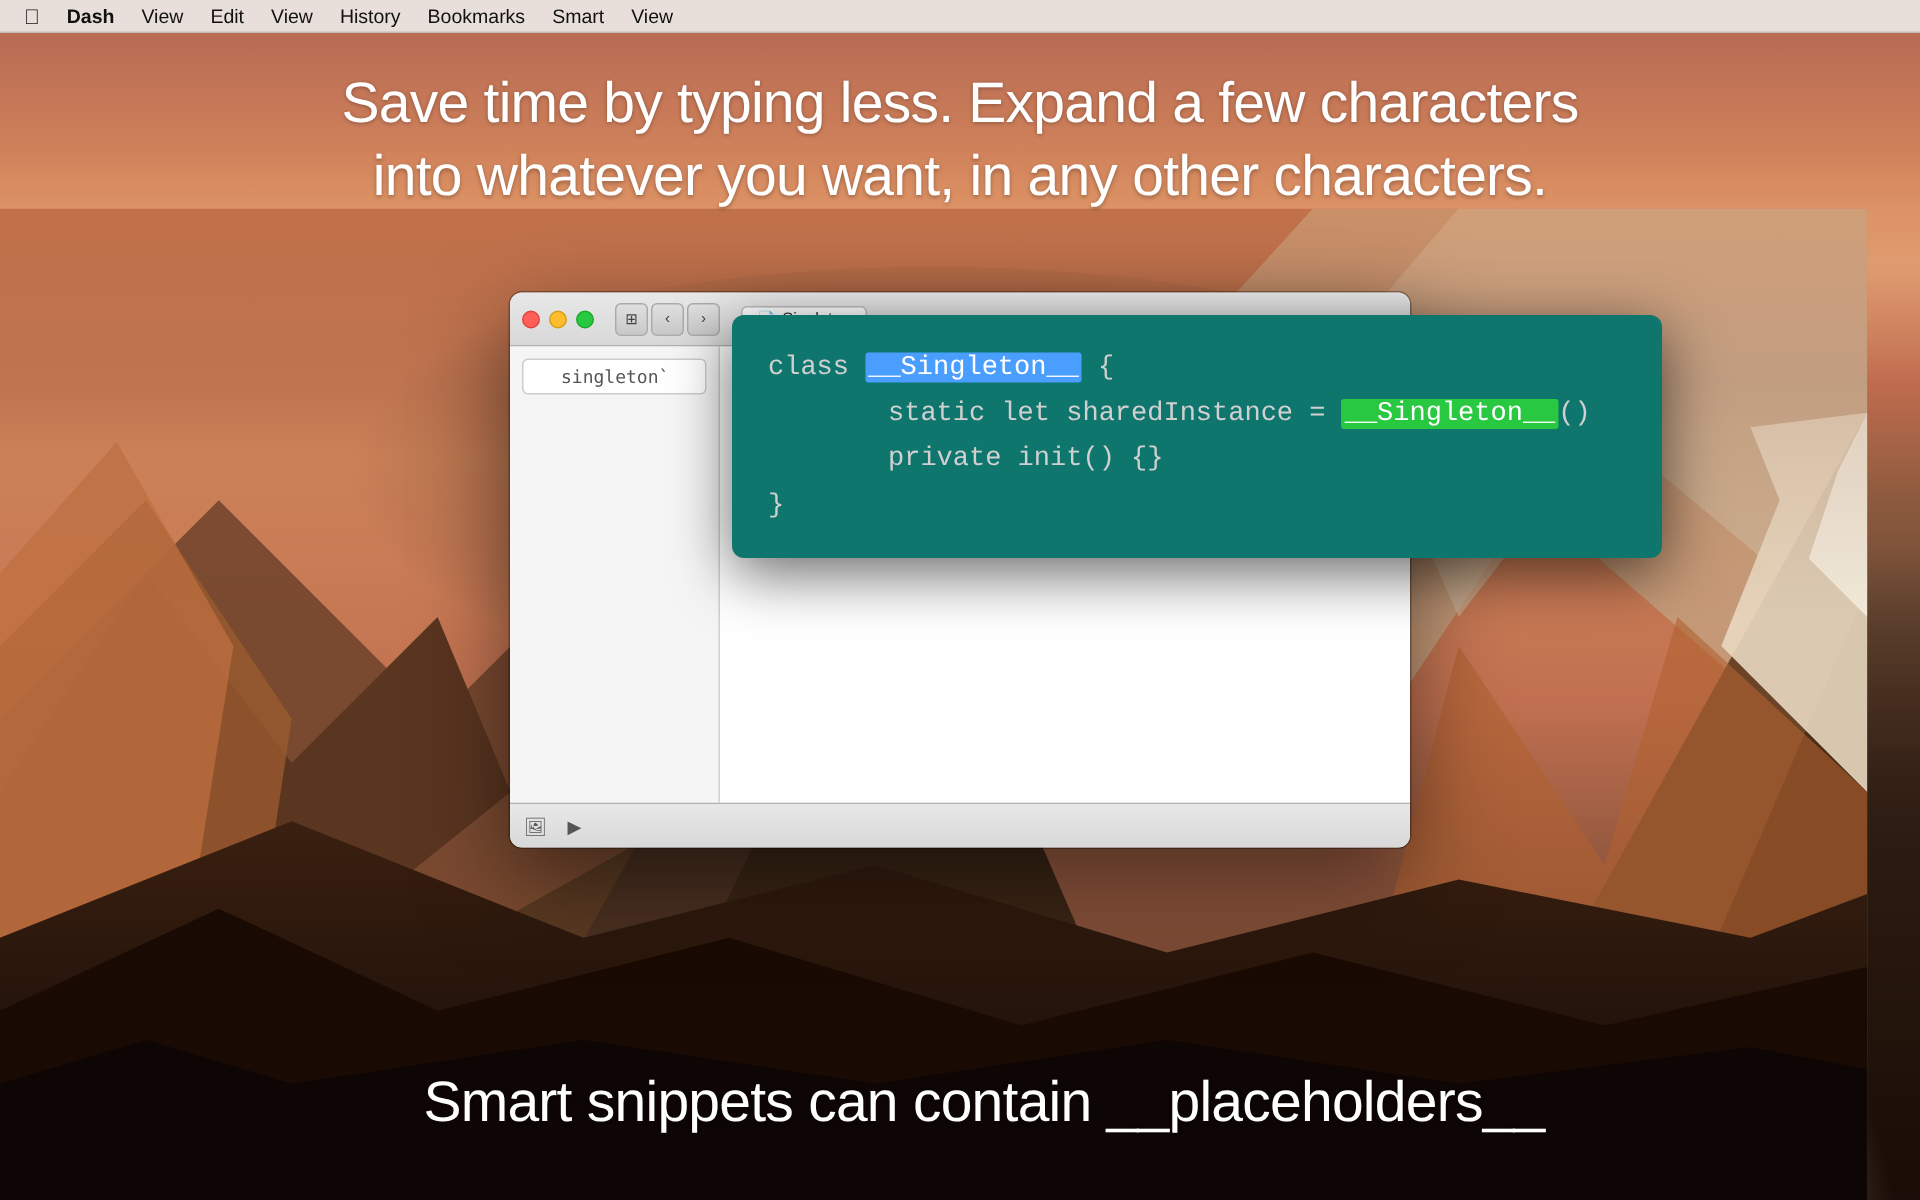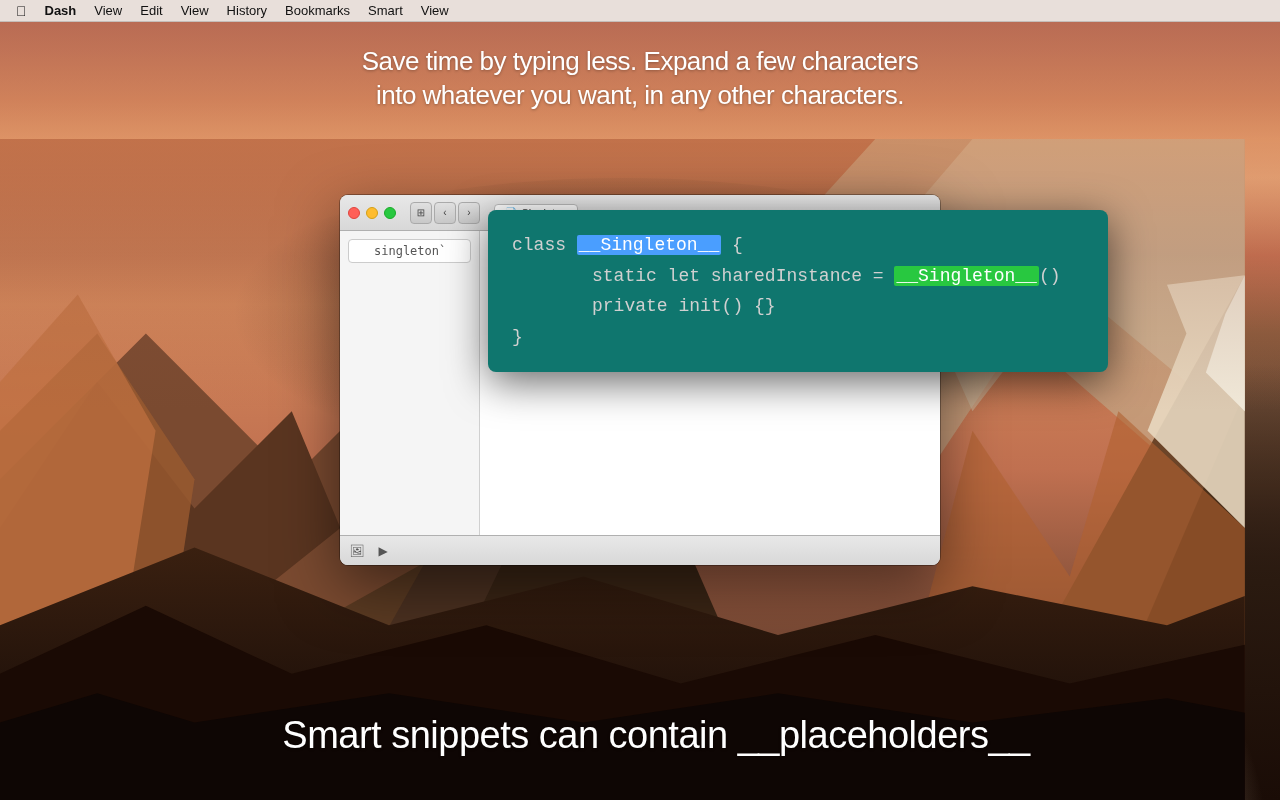--- a/index.html
+++ b/index.html
@@ -113,21 +113,21 @@
     #top-text {
       position: absolute;
       top: 45px;
       left: 0; right: 0;
       text-align: center;
       z-index: 10;
     }
 
     #top-text p {
       color: white;
-      font-size: 26px;
+      font-size: 38px;
       font-weight: 300;
       line-height: 1.3;
       text-shadow: 0 1px 3px rgba(0,0,0,0.3);
       letter-spacing: -0.5px;
     }
 
     #bottom-text {
       position: absolute;
       bottom: 40px;
       left: 0; right: 0;

